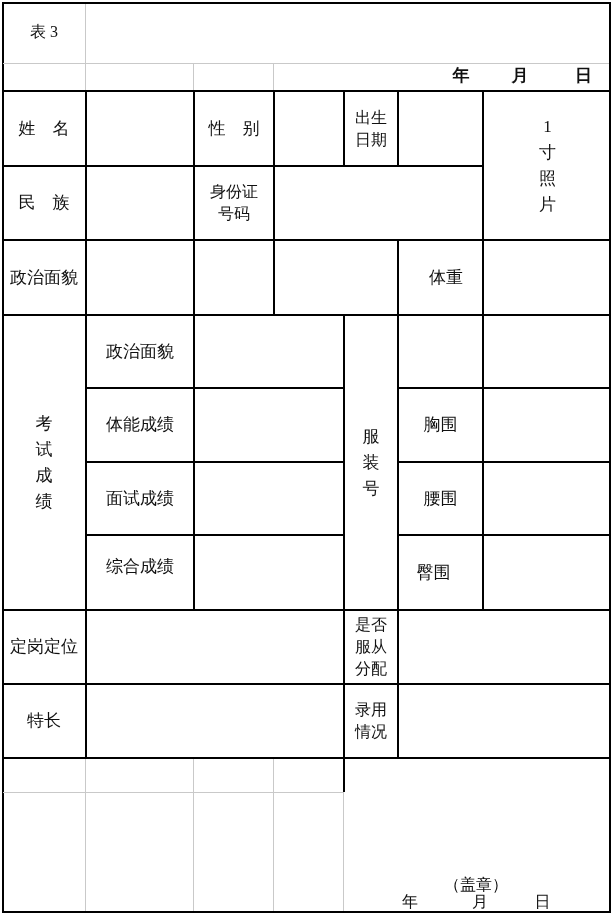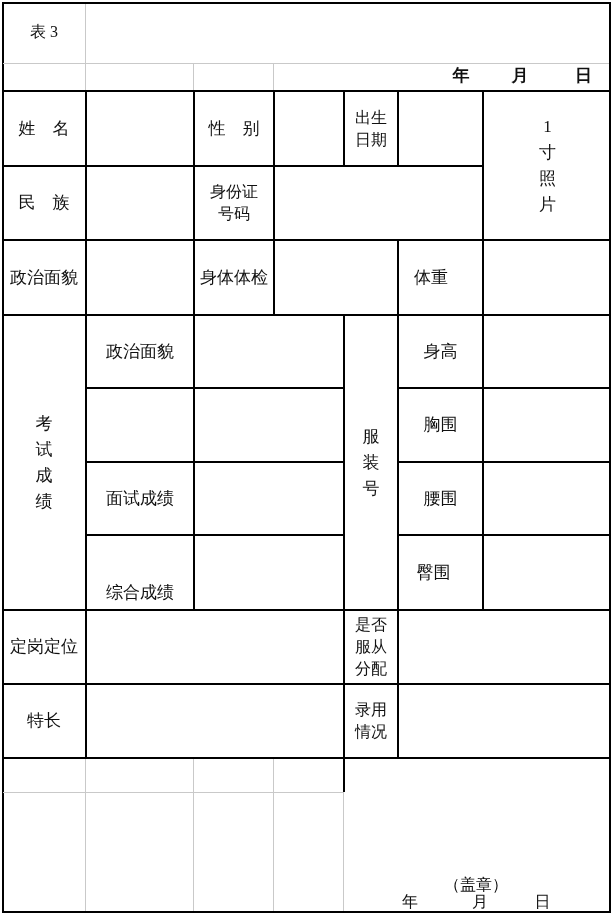--- a/index.html
+++ b/index.html
@@ -81,43 +81,42 @@
 片</div>
 
   <div class="lbl" style="left:3px;top:167px;width:82px;height:72px;">民　族</div>
   <div class="cellblank" style="left:87px;top:167px;width:106px;height:72px;"></div>
   <div class="lbl lh22" style="left:195px;top:167px;width:78px;height:72px;">身份证
 号码</div>
   <div class="cellblank" style="left:275px;top:167px;width:207px;height:72px;"></div>
 
   <div class="lbl" style="left:3px;top:241px;width:82px;height:73px;">政治面貌</div>
   <div class="cellblank" style="left:87px;top:241px;width:106px;height:73px;"></div>
-  <div class="lbl" style="left:195px;top:241px;width:78px;height:73px;">身体体检</div>
   <div class="cellblank" style="left:275px;top:241px;width:122px;height:73px;"></div>
-  <div class="lbl" style="left:383px;top:241px;width:96px;height:73px;">体重</div>
+  <div class="lbl" style="left:398px;top:241px;width:96px;height:73px;">体重</div>
   <div class="cellblank" style="left:484px;top:241px;width:127px;height:73px;"></div>
 
   <div class="lbl lh26" style="left:3px;top:316px;width:82px;height:293px;">考
 试
 成
 绩</div>
 
   <div class="lbl" style="left:87px;top:316px;width:106px;height:71px;">政治面貌</div>
   <div class="cellblank" style="left:195px;top:316px;width:148px;height:71px;"></div>
+  <div class="lbl" style="left:87px;top:389px;width:106px;height:72px;">体能成绩</div>
   <div class="cellblank" style="left:195px;top:389px;width:148px;height:72px;"></div>
   <div class="lbl" style="left:87px;top:463px;width:106px;height:71px;">面试成绩</div>
   <div class="cellblank" style="left:195px;top:463px;width:148px;height:71px;"></div>
-  <div class="lbl" style="left:87px;top:536px;width:106px;height:62px;margin-top:26px;">综合成绩</div>
+  <div class="lbl" style="left:87px;top:536px;width:106px;height:62px;">综合成绩</div>
   <div class="cellblank" style="left:195px;top:536px;width:148px;height:73px;"></div>
 
   <div class="lbl lh26" style="left:345px;top:316px;width:52px;height:293px;">服
 装
 号</div>
 
-  <div class="lbl" style="left:399px;top:316px;width:83px;height:71px;">身高</div>
   <div class="cellblank" style="left:484px;top:316px;width:127px;height:71px;"></div>
   <div class="lbl" style="left:399px;top:389px;width:83px;height:72px;">胸围</div>
   <div class="cellblank" style="left:484px;top:389px;width:127px;height:72px;"></div>
   <div class="lbl" style="left:399px;top:463px;width:83px;height:71px;">腰围</div>
   <div class="cellblank" style="left:484px;top:463px;width:127px;height:71px;"></div>
   <div class="lbl" style="left:399px;top:536px;width:69px;height:73px;">臀围</div>
   <div class="cellblank" style="left:484px;top:536px;width:127px;height:73px;"></div>
 
   <div class="lbl" style="left:3px;top:611px;width:82px;height:72px;">定岗定位</div>
   <div class="cellblank" style="left:87px;top:611px;width:256px;height:72px;"></div>

